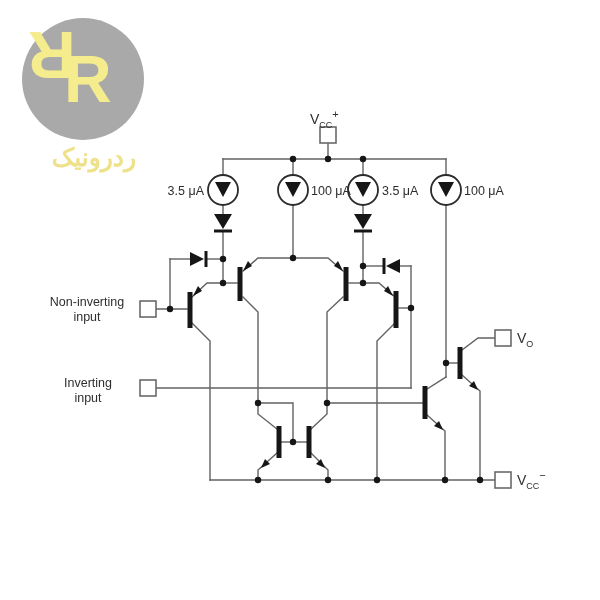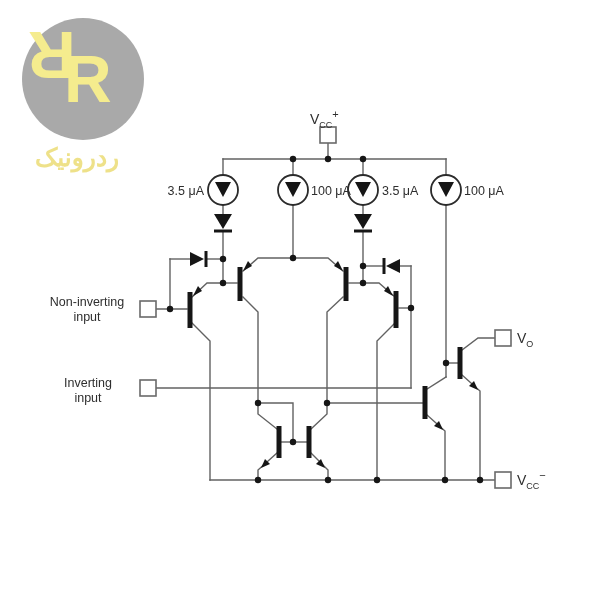--- a/index.html
+++ b/index.html
@@ -7,21 +7,21 @@
   .stage{position:relative;width:600px;height:600px;background:#fff;overflow:hidden;}
 
   
   .logo{position:absolute;left:0;top:0;width:170px;height:190px;}
   .logo-circle{position:absolute;left:22px;top:18px;width:122px;height:122px;
     border-radius:50%;background:#a9a9a9;}
   .logo-r{position:absolute;font-weight:bold;font-size:66px;line-height:1;
     color:#f5ec8e;display:inline-block;letter-spacing:0;}
   .logo-r.flip{left:6px;top:4px;transform:rotate(180deg);transform-origin:50% 50%;}
   .logo-r.norm{left:42px;top:28px;}
-  .logo-text{position:absolute;left:18px;top:143px;width:118px;text-align:center;
+  .logo-text{position:absolute;left:18px;top:143px;width:118px;
     font-weight:bold;font-size:25px;color:#eee189;direction:rtl;}
 
   
   svg{position:absolute;left:0;top:0;}
   .w{stroke:#626262;stroke-width:1.4;fill:none;stroke-linecap:square;}
   .cir{stroke:#2b2b2b;stroke-width:1.8;fill:none;}
   .bar{stroke:#161616;stroke-width:5;fill:none;}
   .dbar{stroke:#161616;stroke-width:3;fill:none;}
   .blk{fill:#161616;stroke:none;}
   .dot{fill:#161616;stroke:none;}

